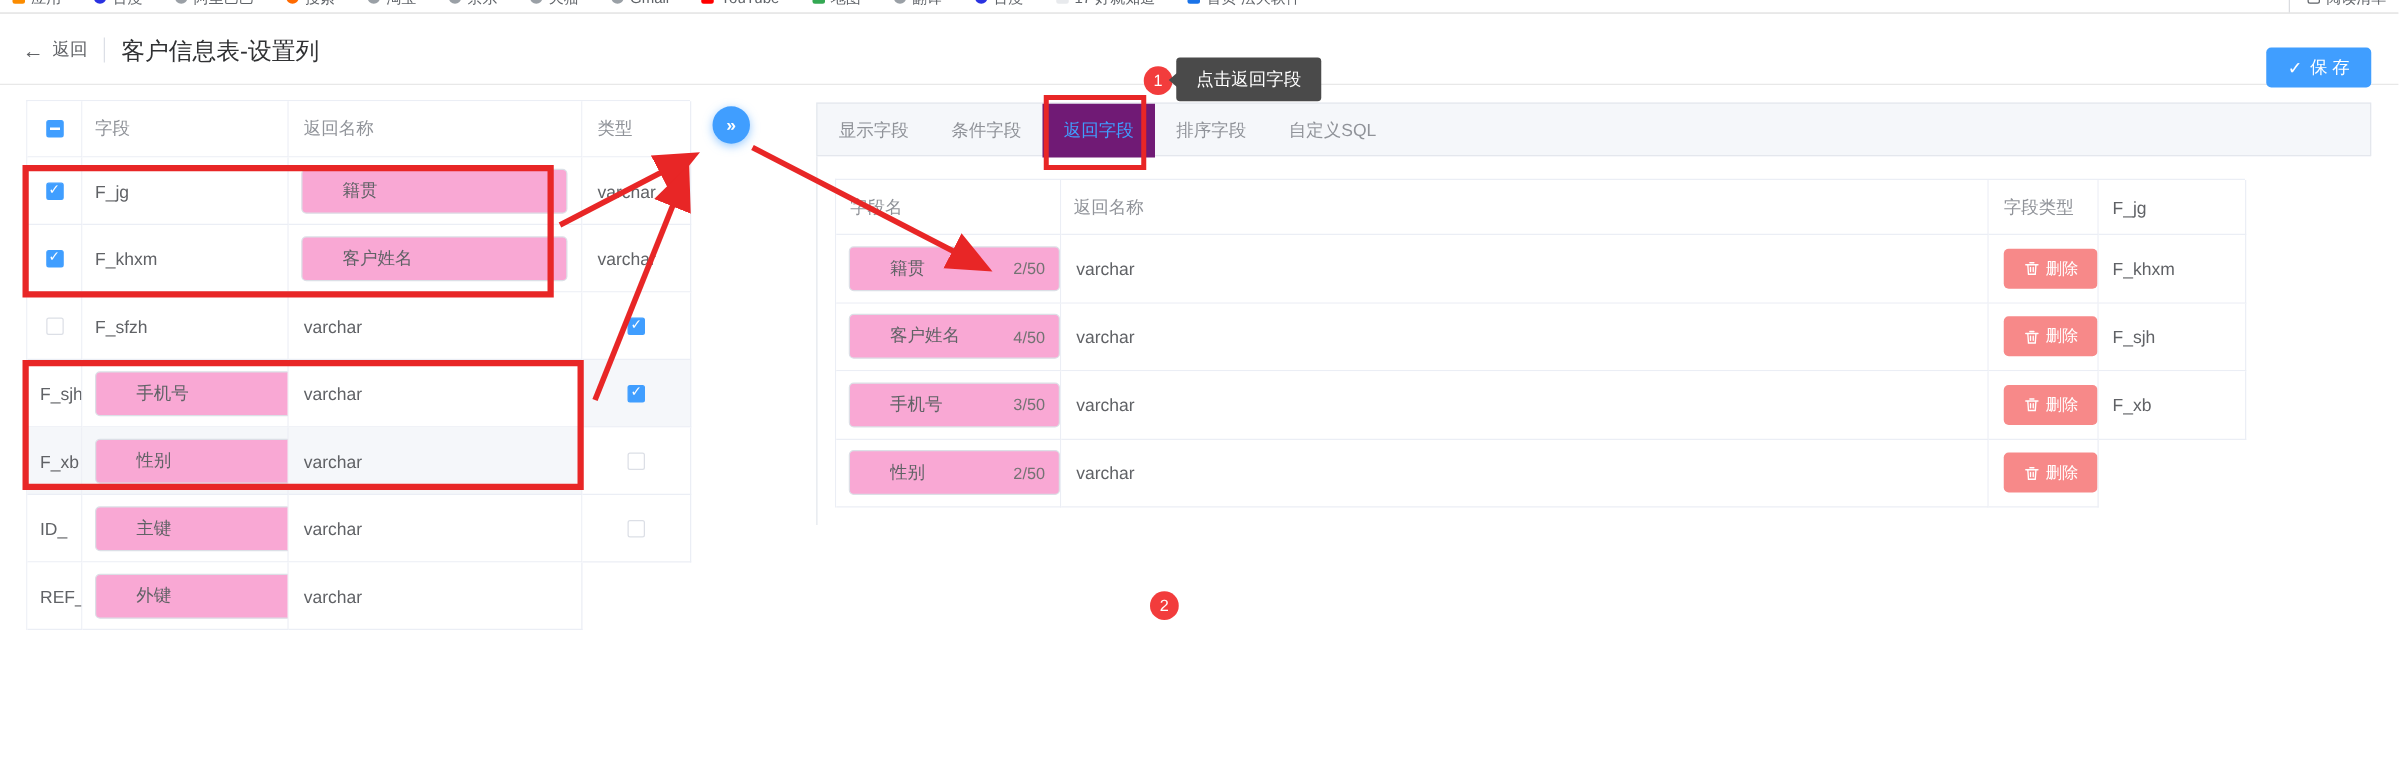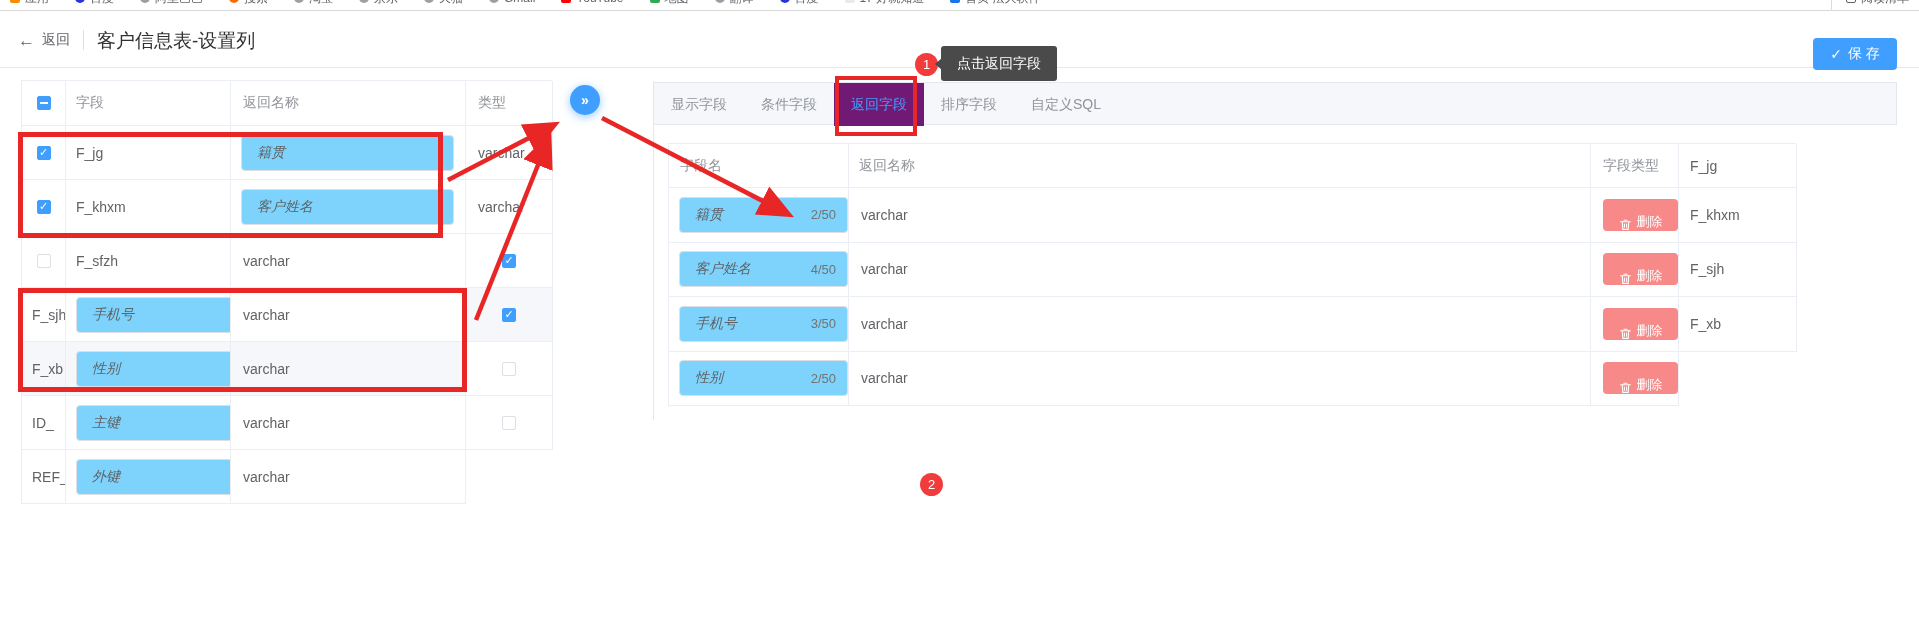--- a/index.html
+++ b/index.html
@@ -43,40 +43,40 @@
   #left-table{position:absolute;left:21px;top:80px;width:531px;display:grid;grid-template-columns:44px 165px 235px 87px;grid-template-rows:45px repeat(7,54px);border-top:1px solid #ebeef5;border-left:1px solid #ebeef5;background:#fff;}
   #left-table .c0{justify-content:center;}
   #left-table .c1{padding-left:10px;}
   #left-table .c3{padding-left:12px;}
   #left-table .row-hl{background:#f5f7fa;}
   .cb{width:14px;height:14px;border:1px solid #dcdfe6;border-radius:2px;background:#fff;display:flex;align-items:center;justify-content:center;font-size:11px;color:#fff;line-height:1;cursor:pointer;}
   .cb.on{background:var(--primary);border-color:var(--primary);}
   .cb.on::after{content:"\2713";}
   .cb.mixed{background:var(--primary);border-color:var(--primary);}
   .cb.mixed::after{content:"";width:8px;height:2px;background:#fff;display:block;}
-  .inp{height:36px;border:1px solid #dcdfe6;border-radius:4px;padding:0 15px;font-size:14px;color:#606266;background:#7dd3fc;font-family:inherit;outline:none;font-style:italic;}
+  .inp{height:36px;border:1px solid #dcdfe6;border-radius:4px;padding:0 32px;font-size:14px;color:#606266;background:#f9a8d4;font-family:inherit;outline:none;}
   #left-table .inp{width:213px;margin-left:10px;}
 
   
   #expand-btn{position:absolute;left:570px;top:85px;width:30px;height:30px;border-radius:50%;background:var(--primary);color:#fff;display:flex;align-items:center;justify-content:center;font-size:14px;font-weight:bold;cursor:pointer;box-shadow:0 2px 8px rgba(64,158,255,.55);z-index:3;}
 
   
   #tabbar{position:absolute;left:653px;top:82px;width:1244px;height:43px;background:#f5f7fa;border:1px solid #e4e7ed;display:flex;z-index:1;text-align:center;}
   .tab{height:42px;line-height:42px;padding:0 17px;color:#909399;font-size:14px;cursor:pointer;white-space:nowrap;}
   .tab.active{background:#701a75;color:var(--primary);height:43px;}
   #panel-left-border{position:absolute;left:653px;top:125px;width:1px;height:295px;background:#e4e7ed;}
 
   
   #return-table{position:absolute;left:668px;top:143px;width:1128px;display:grid;grid-template-columns:180px 742px 88px 118px;grid-template-rows:44px repeat(4,54.5px);border-top:1px solid #ebeef5;border-left:1px solid #ebeef5;background:#fff;}
   #return-table .c0{padding-left:11px;}
   #return-table .c2{padding-left:12px;}
   .inp-wrap{position:relative;margin-left:10px;width:722px;}
   .inp-wrap .inp{width:100%;padding-right:58px;}
   .counter{position:absolute;right:12px;top:0;height:36px;display:flex;align-items:center;color:#737373;font-size:13px;}
-  .del-btn{margin-left:12px;width:82px;height:32px;background:var(--danger);color:#fff;border:none;border-radius:4px;font-size:13px;display:flex;align-items:flex-end;justify-content:center;gap:5px;cursor:pointer;font-family:inherit;}
+  .del-btn{margin-left:12px;width:82px;height:32px;background:var(--danger);color:#fff;border:none;border-radius:4px;font-size:13px;display:flex;align-items:center;justify-content:center;gap:5px;cursor:pointer;font-family:inherit;}
   .del-btn svg{flex:none;}
 
   
   .ann-box{position:absolute;border-style:solid;border-color:var(--annotation);pointer-events:none;z-index:4;}
   #ann-box1{left:18px;top:132px;width:425px;height:106px;border-width:5px;}
   #ann-box2{left:18px;top:288px;width:449px;height:104px;border-width:5px;}
   #ann-box3{left:835px;top:76px;width:82px;height:60px;border-width:4px;}
   #arrows{position:absolute;left:0;top:0;width:1919px;height:619px;pointer-events:none;z-index:4;}
 
   

